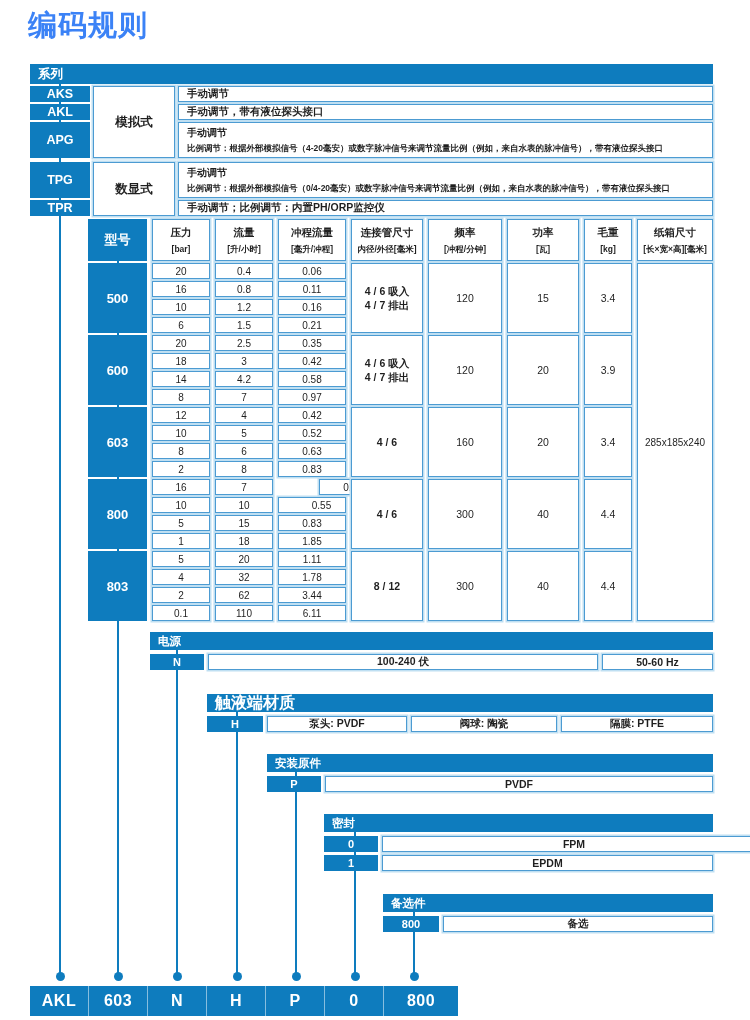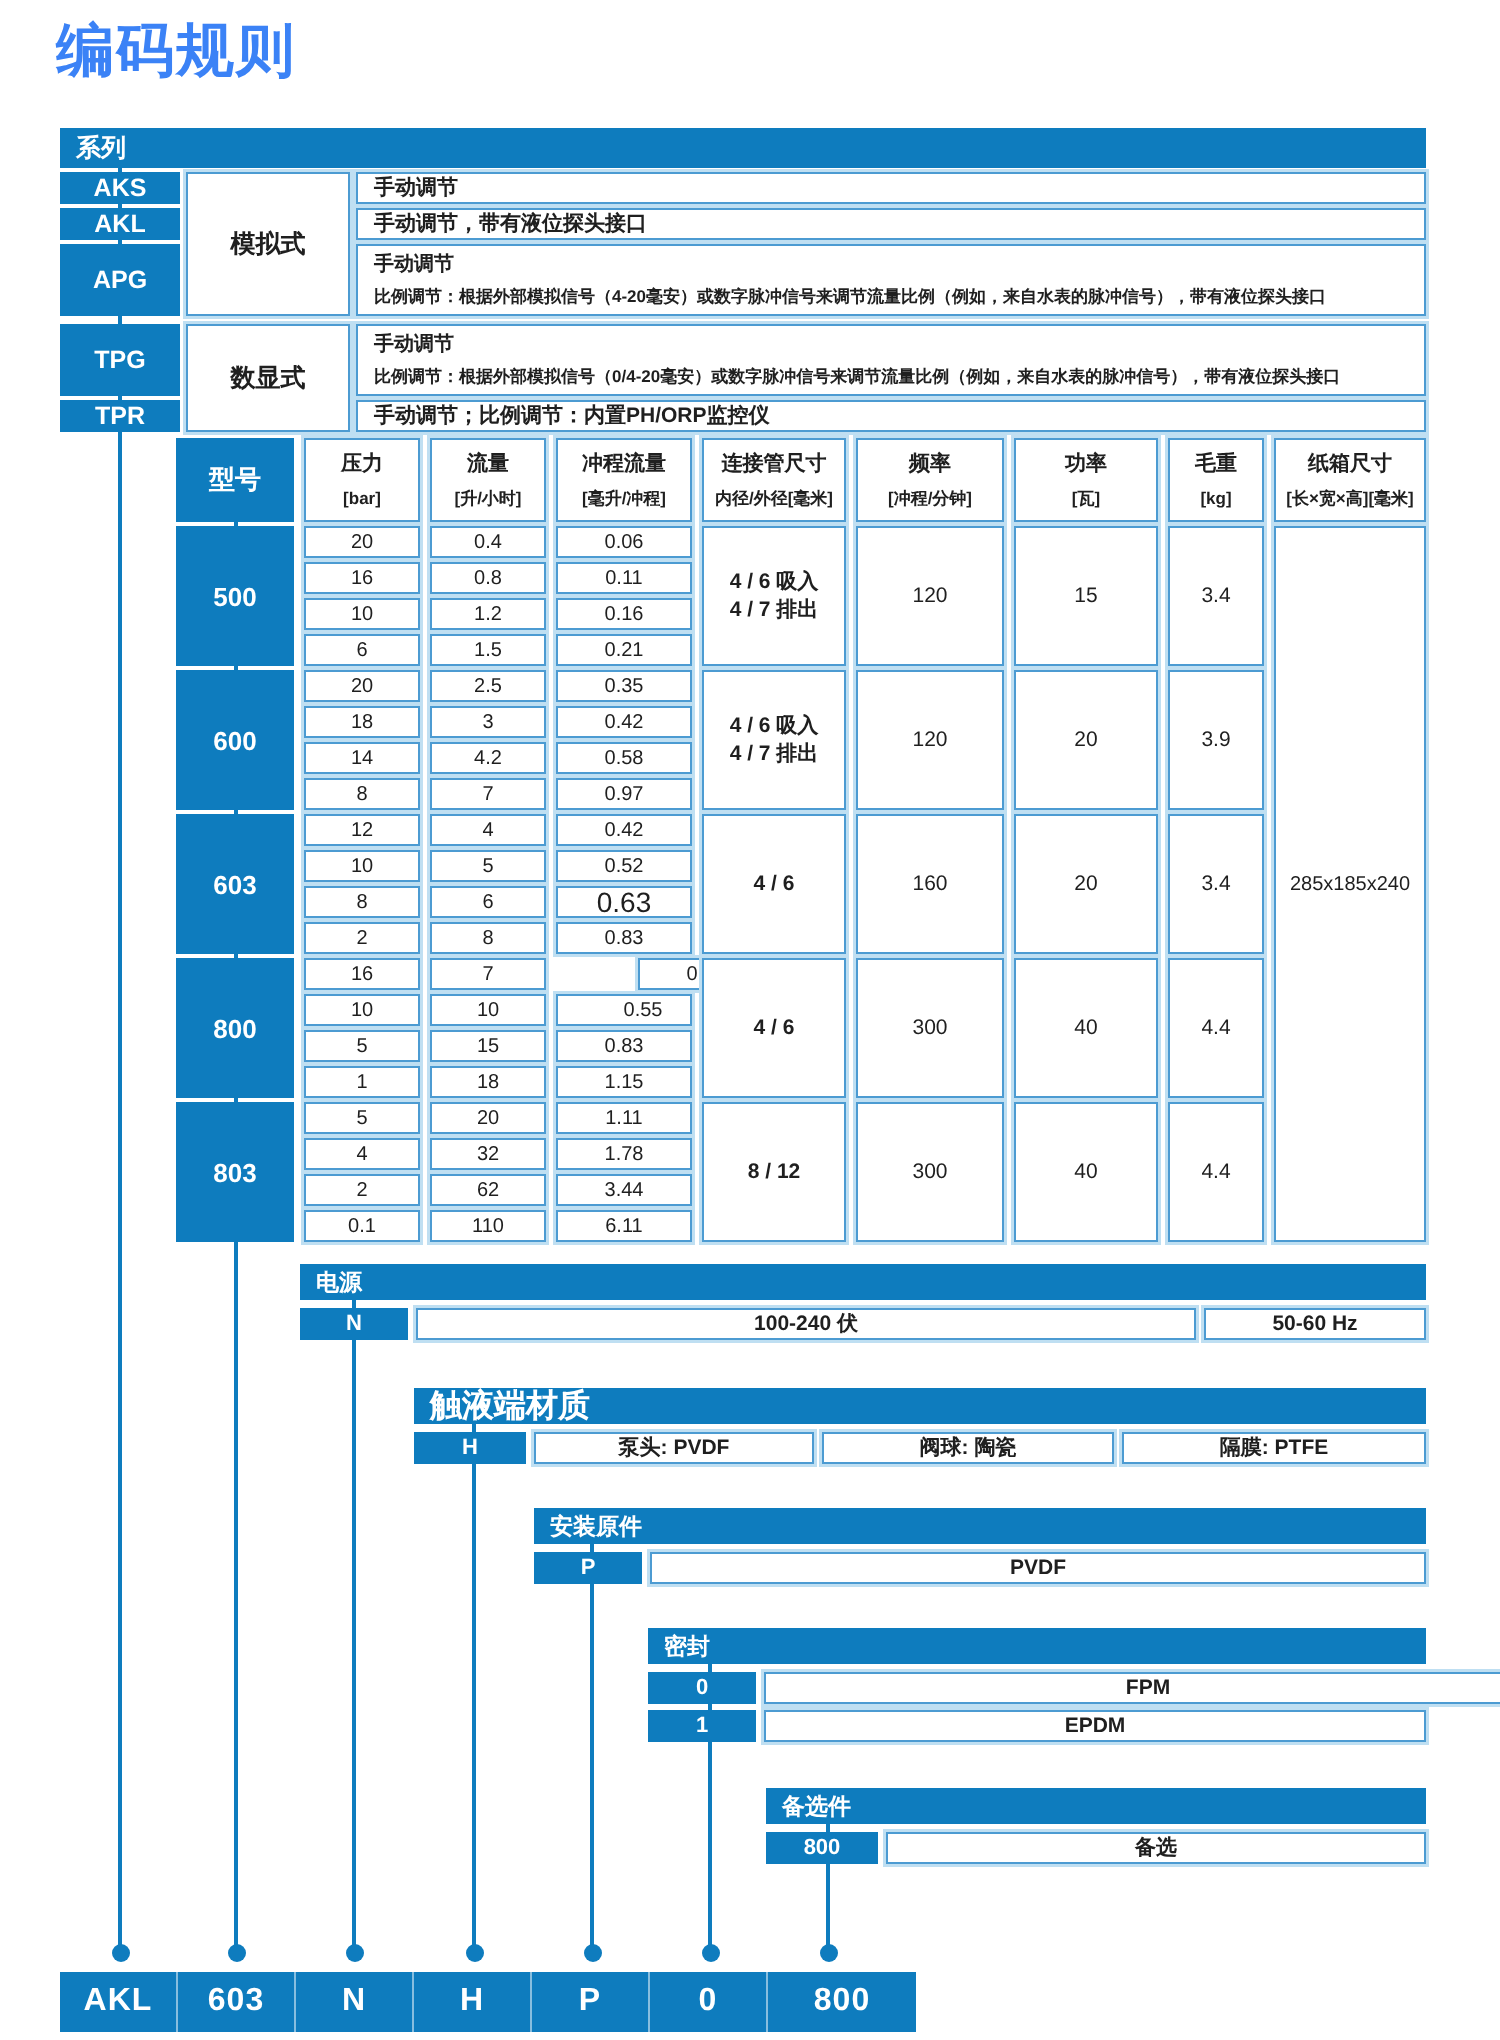--- a/index.html
+++ b/index.html
@@ -164,41 +164,41 @@
     <div class="box" style="left: 584px; top: 335px; width: 48px; height: 70px; font-size: 10.5px;">3.9</div>
     <div class="blue" style="left: 88px; top: 407px; width: 59px; height: 70px; font-size: 13px;">603</div>
     <div class="box" style="left: 152px; top: 407px; width: 58px; height: 16px; font-size: 10px;">12</div>
     <div class="box" style="left: 215px; top: 407px; width: 58px; height: 16px; font-size: 10px;">4</div>
     <div class="box" style="left: 278px; top: 407px; width: 68px; height: 16px; font-size: 10px;">0.42</div>
     <div class="box" style="left: 152px; top: 425px; width: 58px; height: 16px; font-size: 10px;">10</div>
     <div class="box" style="left: 215px; top: 425px; width: 58px; height: 16px; font-size: 10px;">5</div>
     <div class="box" style="left: 278px; top: 425px; width: 68px; height: 16px; font-size: 10px;">0.52</div>
     <div class="box" style="left: 152px; top: 443px; width: 58px; height: 16px; font-size: 10px;">8</div>
     <div class="box" style="left: 215px; top: 443px; width: 58px; height: 16px; font-size: 10px;">6</div>
-    <div class="box" style="left: 278px; top: 443px; width: 68px; height: 16px; font-size: 14px;">0.63</div>
+    <div class="box" style="left: 278px; top: 443px; width: 68px; height: 16px; font-size: 10px;">0.63</div>
     <div class="box" style="left: 152px; top: 461px; width: 58px; height: 16px; font-size: 10px;">2</div>
     <div class="box" style="left: 215px; top: 461px; width: 58px; height: 16px; font-size: 10px;">8</div>
     <div class="box" style="left: 278px; top: 461px; width: 68px; height: 16px; font-size: 10px;">0.83</div>
     <div class="box" style="left: 351px; top: 407px; width: 72px; height: 70px; font-size: 10.5px; font-weight: 700; white-space: pre-line; line-height: 14px;">4 / 6</div>
     <div class="box" style="left: 428px; top: 407px; width: 74px; height: 70px; font-size: 10.5px;">160</div>
     <div class="box" style="left: 507px; top: 407px; width: 72px; height: 70px; font-size: 10.5px;">20</div>
     <div class="box" style="left: 584px; top: 407px; width: 48px; height: 70px; font-size: 10.5px;">3.4</div>
     <div class="blue" style="left: 88px; top: 479px; width: 59px; height: 70px; font-size: 13px;">800</div>
     <div class="box" style="left: 152px; top: 479px; width: 58px; height: 16px; font-size: 10px;">16</div>
     <div class="box" style="left: 215px; top: 479px; width: 58px; height: 16px; font-size: 10px;">7</div>
     <div class="box" style="left: 278px; top: 479px; width: 68px; height: 16px; font-size: 10px; margin-left: 41px;">0.38</div>
     <div class="box" style="left: 152px; top: 497px; width: 58px; height: 16px; font-size: 10px;">10</div>
     <div class="box" style="left: 215px; top: 497px; width: 58px; height: 16px; font-size: 10px;">10</div>
     <div class="box" style="left: 278px; top: 497px; width: 68px; height: 16px; font-size: 10px; padding-left: 19px;">0.55</div>
     <div class="box" style="left: 152px; top: 515px; width: 58px; height: 16px; font-size: 10px;">5</div>
     <div class="box" style="left: 215px; top: 515px; width: 58px; height: 16px; font-size: 10px;">15</div>
     <div class="box" style="left: 278px; top: 515px; width: 68px; height: 16px; font-size: 10px;">0.83</div>
     <div class="box" style="left: 152px; top: 533px; width: 58px; height: 16px; font-size: 10px;">1</div>
     <div class="box" style="left: 215px; top: 533px; width: 58px; height: 16px; font-size: 10px;">18</div>
-    <div class="box" style="left: 278px; top: 533px; width: 68px; height: 16px; font-size: 10px;">1.15</div>
+    <div class="box" style="left: 278px; top: 533px; width: 68px; height: 16px; font-size: 10px;">1.85</div>
     <div class="box" style="left: 351px; top: 479px; width: 72px; height: 70px; font-size: 10.5px; font-weight: 700; white-space: pre-line; line-height: 14px;">4 / 6</div>
     <div class="box" style="left: 428px; top: 479px; width: 74px; height: 70px; font-size: 10.5px;">300</div>
     <div class="box" style="left: 507px; top: 479px; width: 72px; height: 70px; font-size: 10.5px;">40</div>
     <div class="box" style="left: 584px; top: 479px; width: 48px; height: 70px; font-size: 10.5px;">4.4</div>
     <div class="blue" style="left: 88px; top: 551px; width: 59px; height: 70px; font-size: 13px;">803</div>
     <div class="box" style="left: 152px; top: 551px; width: 58px; height: 16px; font-size: 10px;">5</div>
     <div class="box" style="left: 215px; top: 551px; width: 58px; height: 16px; font-size: 10px;">20</div>
     <div class="box" style="left: 278px; top: 551px; width: 68px; height: 16px; font-size: 10px;">1.11</div>
     <div class="box" style="left: 152px; top: 569px; width: 58px; height: 16px; font-size: 10px;">4</div>
     <div class="box" style="left: 215px; top: 569px; width: 58px; height: 16px; font-size: 10px;">32</div>

